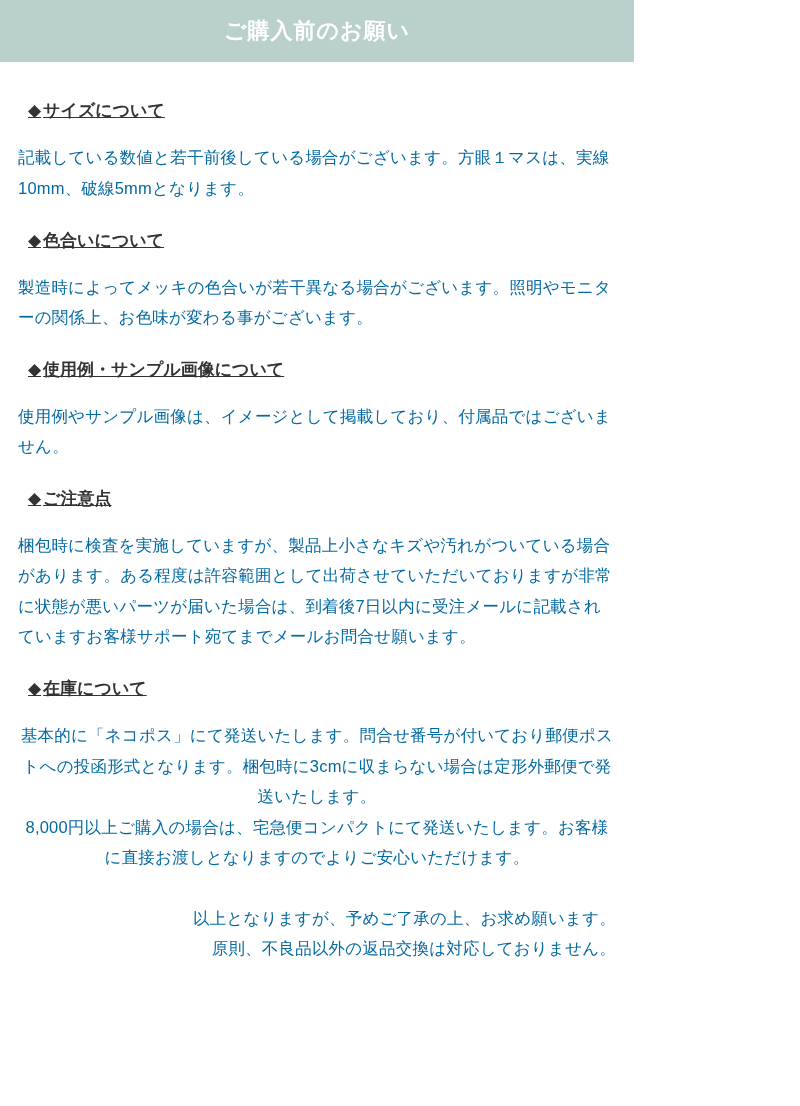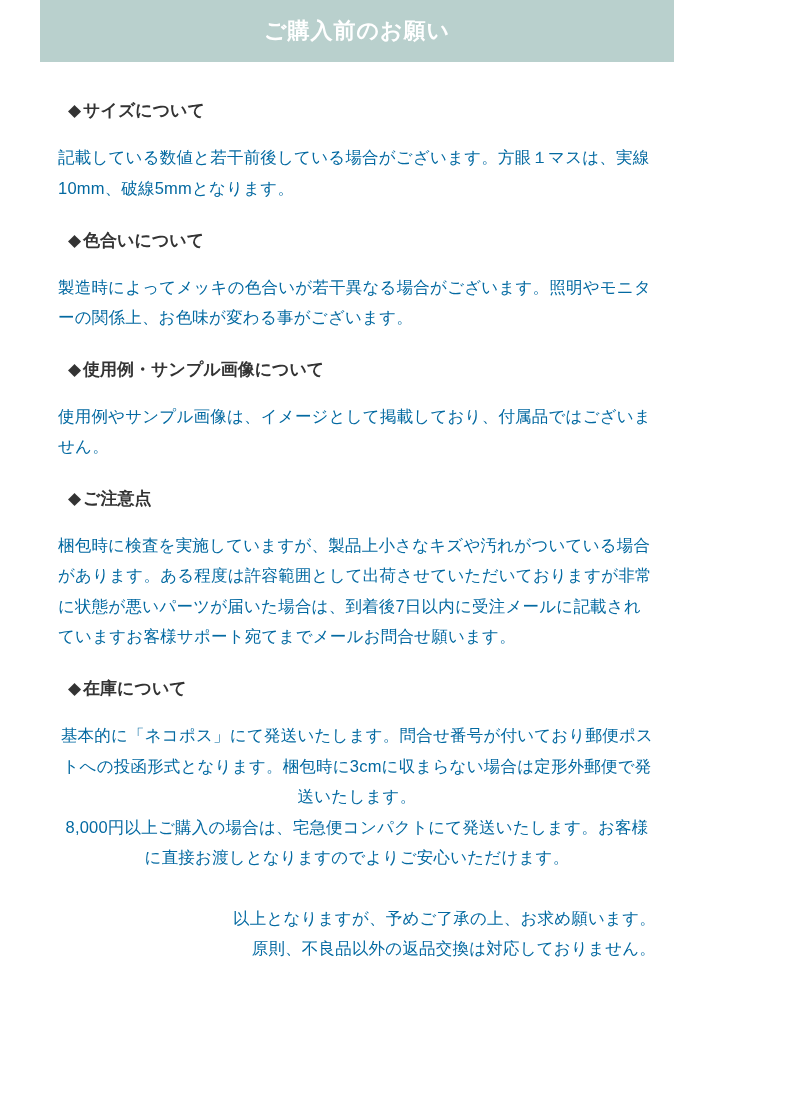--- a/index.html
+++ b/index.html
@@ -10,21 +10,20 @@
     width: 800px;
     min-height: 1106px;
     background: #ffffff;
     font-family: "Liberation Sans", "DejaVu Sans", sans-serif;
     color: #333333;
     -webkit-font-smoothing: antialiased;
   }
   .page {
     width: 634px;
     box-sizing: border-box;
-    margin-left: 40px;
   }
   .banner {
     background: #b9d0cd;
     color: #ffffff;
     text-align: center;
     font-size: 22px;
     font-weight: bold;
     letter-spacing: 1px;
     padding: 18px 0 18px 0;
     line-height: 1.2;
@@ -35,20 +34,21 @@
   }
   .section {
     margin: 0 0 10px 0;
   }
   .sec-head {
     font-size: 17px;
     font-weight: bold;
     color: #333333;
     margin: 26px 0 20px 10px;
     line-height: 1.3;
+    text-decoration: underline;
   }
   .sec-head .diamond {
     color: #333333;
     font-weight: bold;
     margin-right: 2px;
   }
   .sec-body {
     font-size: 16.5px;
     line-height: 1.85;
     color: #0369a1;

